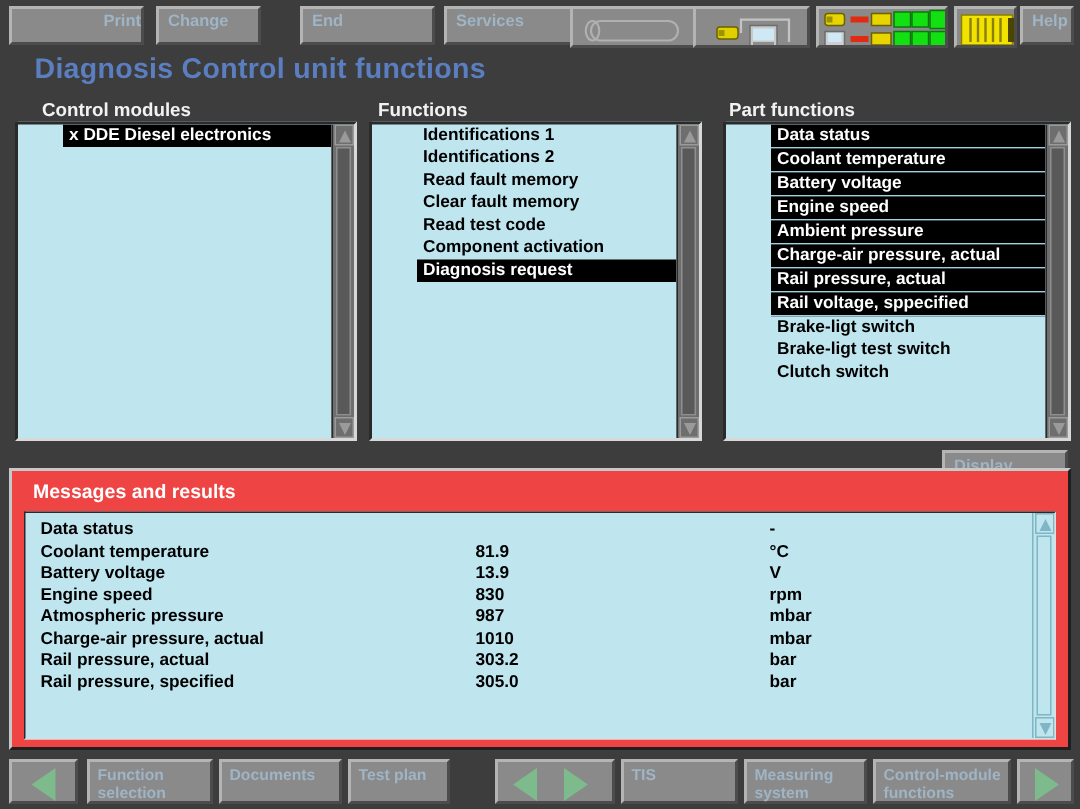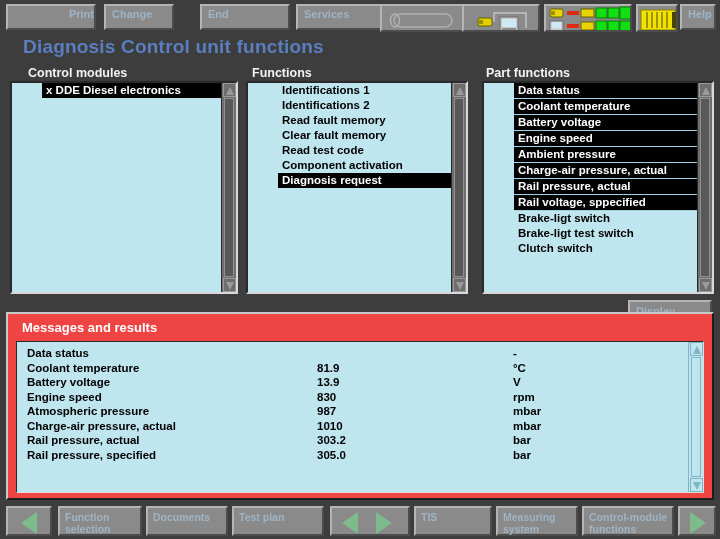--- a/index.html
+++ b/index.html
@@ -323,21 +323,21 @@
       </div>
     </div>
   </div>
 
   <div class="botbar">
     <div class="arrowbtn" style="left:6px;width:46px;">
       <div class="tri left" style="left:13px;top:4px;"></div>
     </div>
     <div class="bbtn" style="left:58px;width:84px;"><span id="bb0">Function<br>selection</span></div>
     <div class="bbtn" style="left:146px;width:82px;"><span id="bb1">Documents</span></div>
-    <div class="bbtn" style="left:232px;width:92px;"><span id="bb2">Test plan</span></div>
+    <div class="bbtn" style="left:232px;width:68px;"><span id="bb2">Test plan</span></div>
 
     <div class="arrowbtn" style="left:330px;width:80px;">
       <div class="tri left" style="left:10px;top:4px;"></div>
       <div class="tri right" style="left:44px;top:4px;"></div>
     </div>
 
     <div class="bbtn" style="left:414px;width:78px;"><span id="bb3">TIS</span></div>
     <div class="bbtn" style="left:496px;width:82px;"><span id="bb4">Measuring<br>system</span></div>
     <div class="bbtn" style="left:582px;width:92px;"><span id="bb5">Control-module<br>functions</span></div>
 

